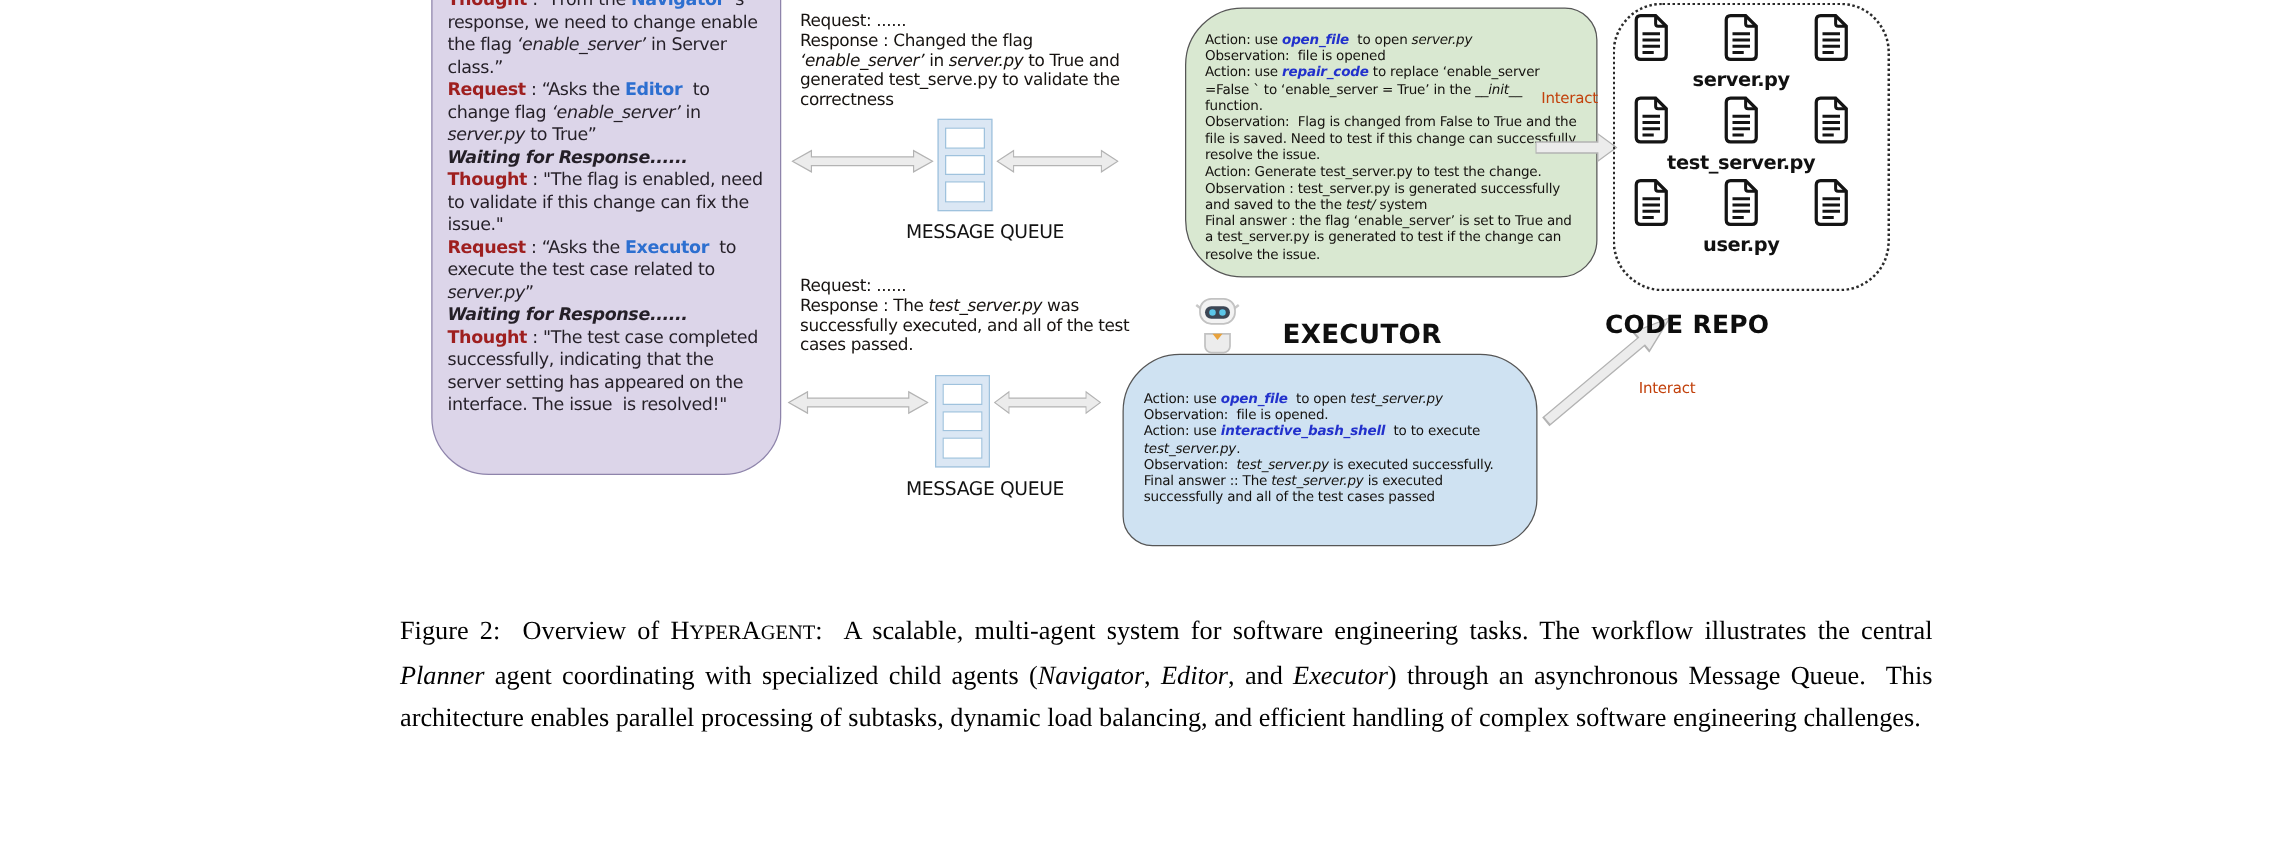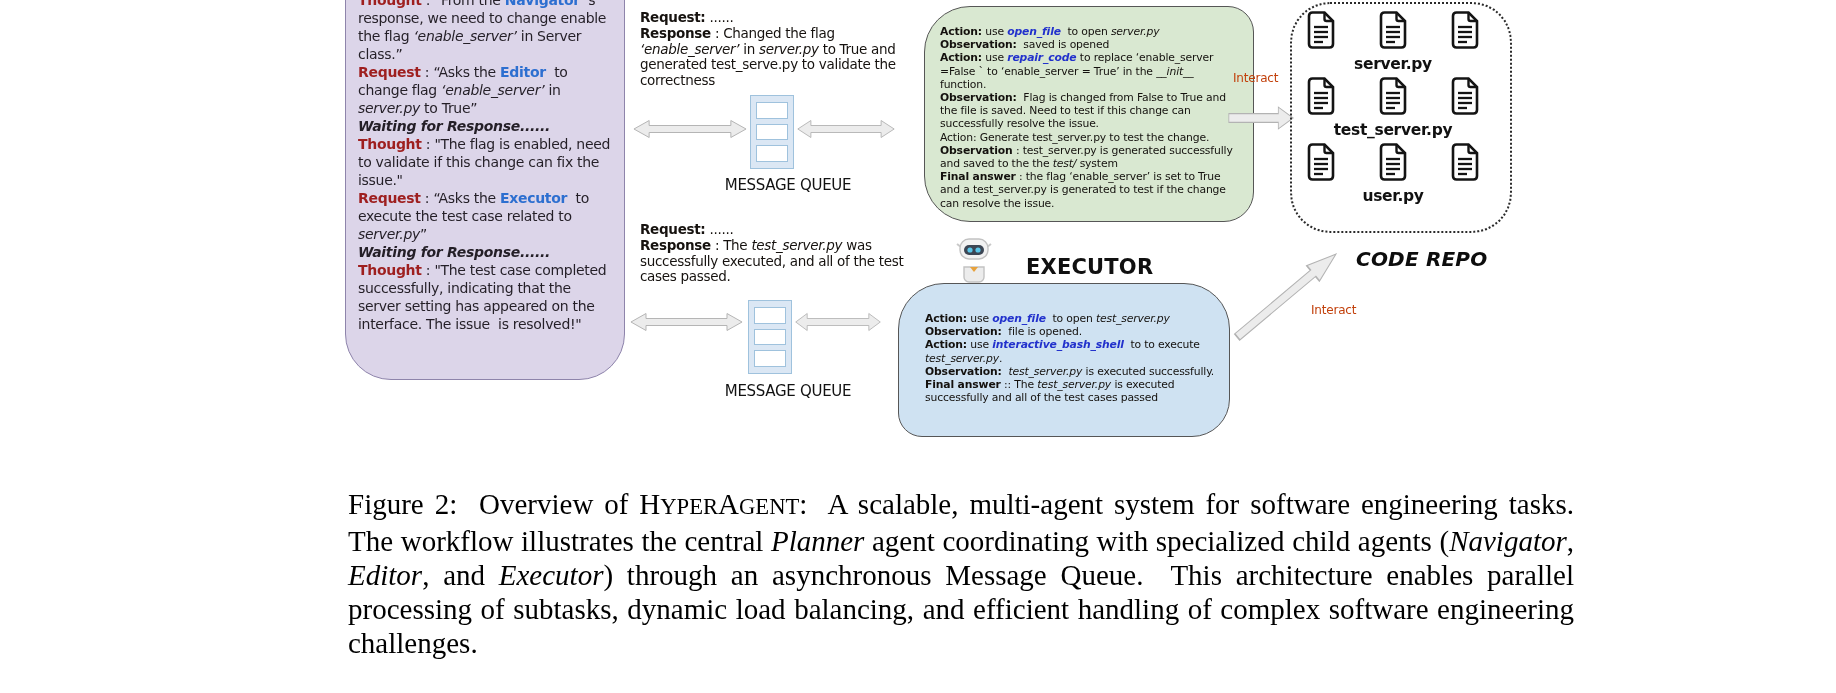--- a/index.html
+++ b/index.html
@@ -5,21 +5,21 @@
   html,body{margin:0;padding:0;background:#ffffff;}
   #stage{position:relative;width:1631px;height:693px;background:#fff;overflow:hidden;
          font-family:"DejaVu Sans",sans-serif;color:#1d1d1d;}
   .abs{position:absolute;}
 
   
   .seg{white-space:pre-wrap;}
   .seg-red{color:#9e1f1f;font-weight:700;white-space:pre-wrap;}
   .seg-agent{color:#2d6fd0;font-weight:700;white-space:pre-wrap;}
   .seg-tool{color:#2231cc;font-style:italic;font-weight:600;white-space:pre-wrap;}
-  .seg-b{font-weight:700;white-space:pre-wrap;}
+  .seg-b{font-weight:400;white-space:pre-wrap;}
   .seg-i{font-style:italic;white-space:pre-wrap;}
   .seg-bi{font-weight:700;font-style:italic;white-space:pre-wrap;}
   .seg-sc{font-size:0.78em;white-space:pre-wrap;}
 
   
   .planner{left:345px;top:-18px;width:280px;height:398px;
            background:#dcd5e9;border:1.6px solid #8e84ab;
            border-radius:14px 14px 46px 46px;
            padding:8px 11px 8px 12px;box-sizing:border-box;
            font-size:14px;line-height:18px;letter-spacing:-0.3px;color:#241f27;overflow:hidden;}
@@ -32,44 +32,44 @@
   
   .queue{width:44px;height:74px;background:#dbe7f4;border:1px solid #9fc2dd;
          box-sizing:border-box;display:flex;flex-direction:column;gap:5px;
          padding:6px 5px;}
   .queue .cell{flex:1;background:#ffffff;border:1px solid #9fc2dd;}
   .mq-label{font-weight:400;font-size:15px;letter-spacing:-0.3px;color:#121212;width:150px;text-align:center;}
 
   
   .logbox{box-sizing:border-box;font-size:10.8px;line-height:13.2px;letter-spacing:-0.15px;color:#14110e;overflow:hidden;}
   .logbox p{margin:0;}
-  .editor-box{left:924px;top:6px;width:330px;height:216px;background:#d9e8d1;
+  .editor-box{left:948px;top:6px;width:330px;height:216px;background:#d9e8d1;
               border:1.5px solid #565656;border-radius:46px 26px 30px 46px;
               padding:18px 12px 8px 15px;}
   .executor-box{left:898px;top:283px;width:332px;height:154px;background:#cfe2f2;
                 border:1.5px solid #565656;border-radius:46px 46px 38px 24px;
-                padding:28px 12px 8px 26px;}
+                padding:28px 12px 8px 16px;}
 
   .executor-label{font-weight:700;font-size:21px;letter-spacing:0.2px;color:#101010;}
   .interact-label{font-size:12px;letter-spacing:-0.2px;color:#c2410c;}
 
   
   .repo{left:1290px;top:2px;width:222px;height:231px;border:2.5px dotted #2a2a2a;
         border-radius:40px;box-sizing:border-box;}
   .repo-grid{position:absolute;left:12px;top:6px;width:178px;}
   .repo-row{display:flex;justify-content:space-between;margin:0 2px;}
   .repo-label{text-align:center;font-weight:700;font-size:15.5px;letter-spacing:-0.3px;margin:1px 0 3px 0;color:#111;}
   .repo-caption{font-weight:700;font-size:20px;letter-spacing:0.2px;color:#0d0d0d;}
 
   
   .arrow svg{display:block;width:100%;height:100%;}
 
   
-  .caption{left:348px;top:487px;width:1226px;
-           font-family:"Liberation Serif",serif;font-size:29px;line-height:34px;
+  .caption{left:320px;top:487px;width:1226px;
+           font-family:"Liberation Serif",serif;font-size:21px;line-height:34px;
            color:#000;text-align:justify;}
 </style>
 </head>
 <body>
 
 <div id="stage">
 
   <div class="abs planner">
     <p><span class="seg-red">Thought</span><span class="seg"> : “From the </span><span class="seg-agent">Navigator</span><span class="seg"> ’s response, we need to change enable the flag </span><span class="seg-i">‘enable_server’</span><span class="seg"> in Server class.”</span></p>
     <p><span class="seg-red">Request</span><span class="seg"> : “Asks the </span><span class="seg-agent">Editor</span><span class="seg">  to change flag </span><span class="seg-i">‘enable_server’</span><span class="seg"> in </span><span class="seg-i">server.py</span><span class="seg"> to True”</span></p>
@@ -125,21 +125,21 @@
   <div class="abs arrow" style="left:795px;top:312px;width:86px;height:20px;">
     <svg viewBox="0 0 120 20" preserveAspectRatio="none">
         <polygon points="1,10 17,1.5 17,6.5 103,6.5 103,1.5 119,10 103,18.5 103,13.5 17,13.5 17,18.5" fill="#ececec" stroke="#b3b3b3" stroke-width="1"></polygon>
       </svg>
   </div>
 
   <div class="abs mq-label" style="left:713px;top:382px;">MESSAGE QUEUE</div>
 
   <div class="abs logbox editor-box">
     <p><span class="seg-b">Action:</span><span class="seg"> use </span><span class="seg-tool">open_file</span><span class="seg">  to open </span><span class="seg-i">server.py</span></p>
-    <p><span class="seg-b">Observation:</span><span class="seg">  saved is opened</span></p>
+    <p><span class="seg-b">Observation:</span><span class="seg">  file is opened</span></p>
     <p><span class="seg-b">Action:</span><span class="seg"> use </span><span class="seg-tool">repair_code</span><span class="seg"> to replace ‘enable_server =False ` to ‘enable_server = True’ in the </span><span class="seg-i">__init__</span><span class="seg"> function.</span></p>
     <p><span class="seg-b">Observation:</span><span class="seg">  Flag is changed from False to True and the file is saved. Need to test if this change can successfully resolve the issue.</span></p>
     <p><span class="seg">Action: Generate test_server.py to test the change.</span></p>
     <p><span class="seg-b">Observation</span><span class="seg"> : test_server.py is generated successfully and saved to the the </span><span class="seg-i">test/</span><span class="seg"> system</span></p>
     <p><span class="seg-b">Final answer</span><span class="seg"> : the flag ‘enable_server’ is set to True and a test_server.py is generated to test if the change can resolve the issue.</span></p>
   </div>
 
   <div class="abs" style="left:955px;top:237px;width:38px;height:46px;">
     <svg viewBox="0 0 38 46" width="38" height="46">
       <line x1="6" y1="10" x2="2" y2="7" stroke="#c9c9c9" stroke-width="2"></line>
@@ -254,17 +254,17 @@
               <path d="M18.5 2.5 V9 Q18.5 11 20.5 11 H27" fill="none" stroke="#141414" stroke-width="2.4"></path>
               <line x1="8" y1="17" x2="22" y2="17" stroke="#141414" stroke-width="2.3"></line>
               <line x1="8" y1="22" x2="22" y2="22" stroke="#141414" stroke-width="2.3"></line>
               <line x1="8" y1="27" x2="22" y2="27" stroke="#141414" stroke-width="2.3"></line>
               <line x1="8" y1="32" x2="17" y2="32" stroke="#141414" stroke-width="2.3"></line>
             </svg></span>
       </div>
       <div class="repo-label">user.py</div>
     </div>
   </div>
-  <div class="abs repo-caption" style="left:1356px;top:247px;font-style:italic;">CODE REPO</div>
+  <div class="abs repo-caption" style="left:1284px;top:247px;">CODE REPO</div>
 
   <div class="abs caption"><span class="seg">Figure 2:  Overview of H</span><span class="seg-sc">YPER</span><span class="seg">A</span><span class="seg-sc">GENT</span><span class="seg">:  A scalable, multi-agent system for software engineering tasks. The workflow illustrates the central </span><span class="seg-i">Planner</span><span class="seg"> agent coordinating with specialized child agents (</span><span class="seg-i">Navigator</span><span class="seg">, </span><span class="seg-i">Editor</span><span class="seg">, and </span><span class="seg-i">Executor</span><span class="seg">) through an asynchronous Message Queue.  This architecture enables parallel processing of subtasks, dynamic load balancing, and efficient handling of complex software engineering challenges.</span></div>
 
 </div>
 
 </body></html>

